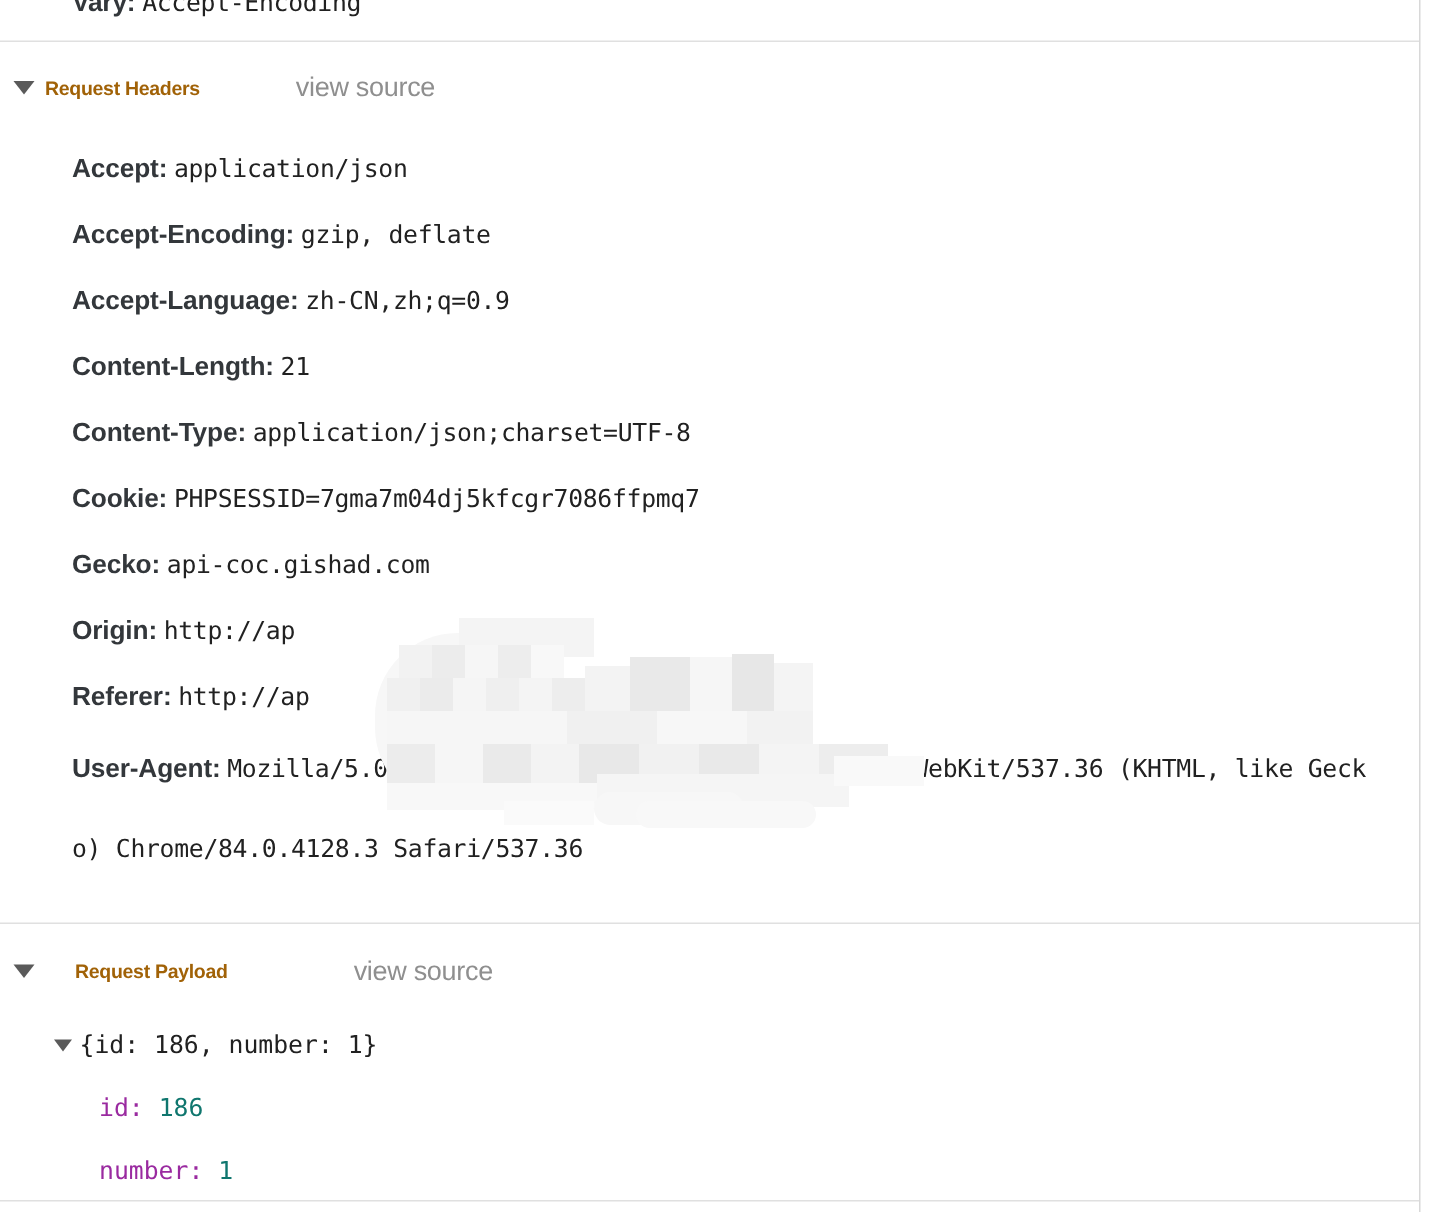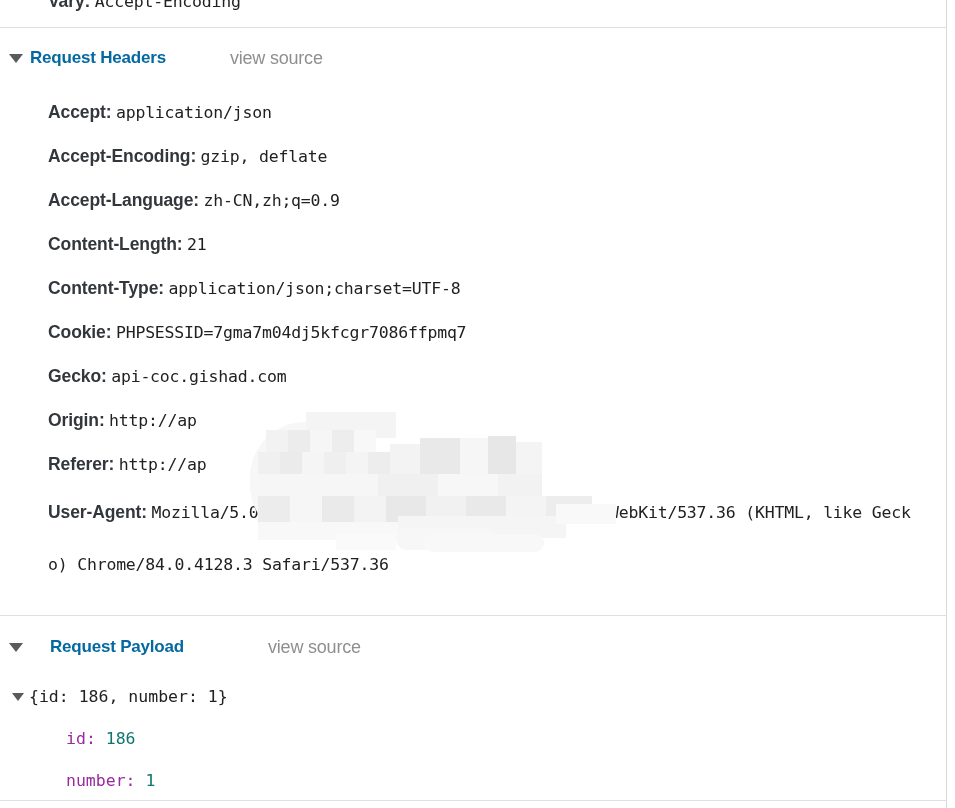--- a/index.html
+++ b/index.html
@@ -84,22 +84,22 @@
     border-left: 7px solid transparent;
     border-right: 7px solid transparent;
     border-top: 9px solid #5a5a5a;
     margin-left: 9px;
     margin-right: 7px;
     flex: none;
   }
   .section-title {
     font-family: "Liberation Sans", sans-serif;
     font-weight: bold;
-    font-size: 17px;
-    color: #0369a1;
+    font-size: 13px;
+    color: #a16207;
     letter-spacing: -0.2px;
   }
   .view-source {
     font-family: "Liberation Sans", sans-serif;
     font-size: 18px;
     color: #8f8f8f;
     margin-left: 64px;
     letter-spacing: -0.2px;
     cursor: pointer;
   }
@@ -143,21 +143,21 @@
     top: 676px;
     width: 947px;
     font-family: "DejaVu Sans Mono", monospace;
     font-size: 16.5px;
   }
   .p-row {
     height: 42px;
     line-height: 42px;
     white-space: nowrap;
   }
-  .p-root { padding-left: 12px; display: flex; align-items: center; }
+  .p-root { padding-left: 36px; display: flex; align-items: center; }
   .tri-sm {
     width: 0;
     height: 0;
     border-left: 6px solid transparent;
     border-right: 6px solid transparent;
     border-top: 8px solid #5a5a5a;
     margin-right: 5px;
     flex: none;
   }
   .p-root-text { color: #212121; }

